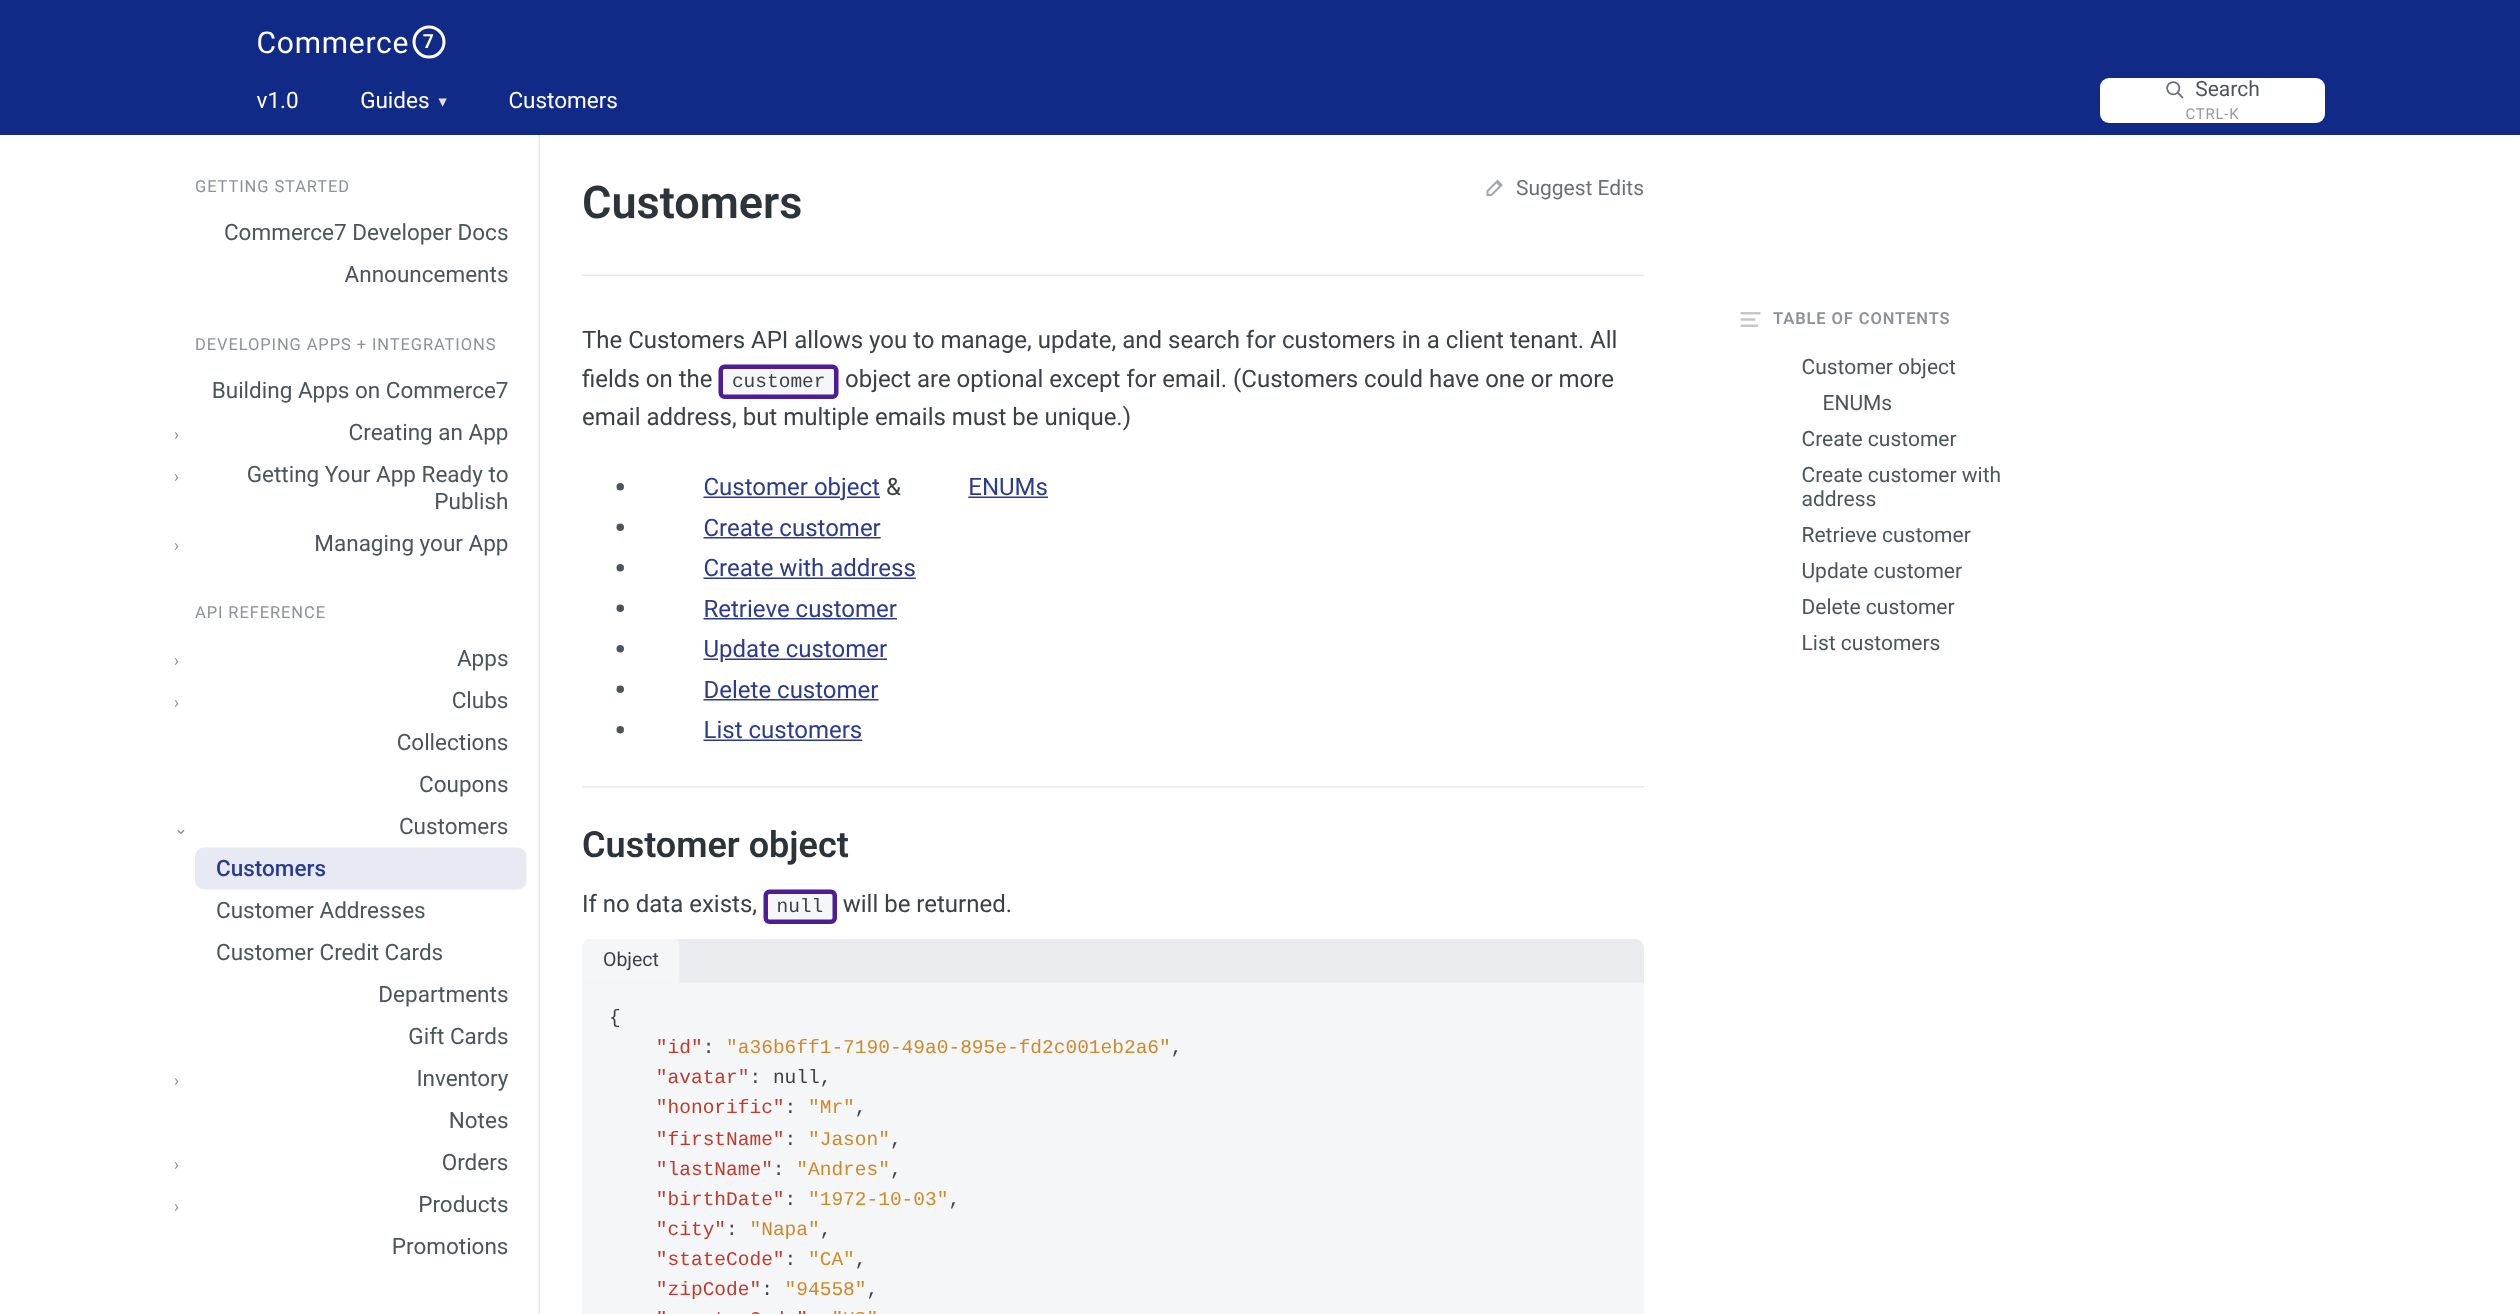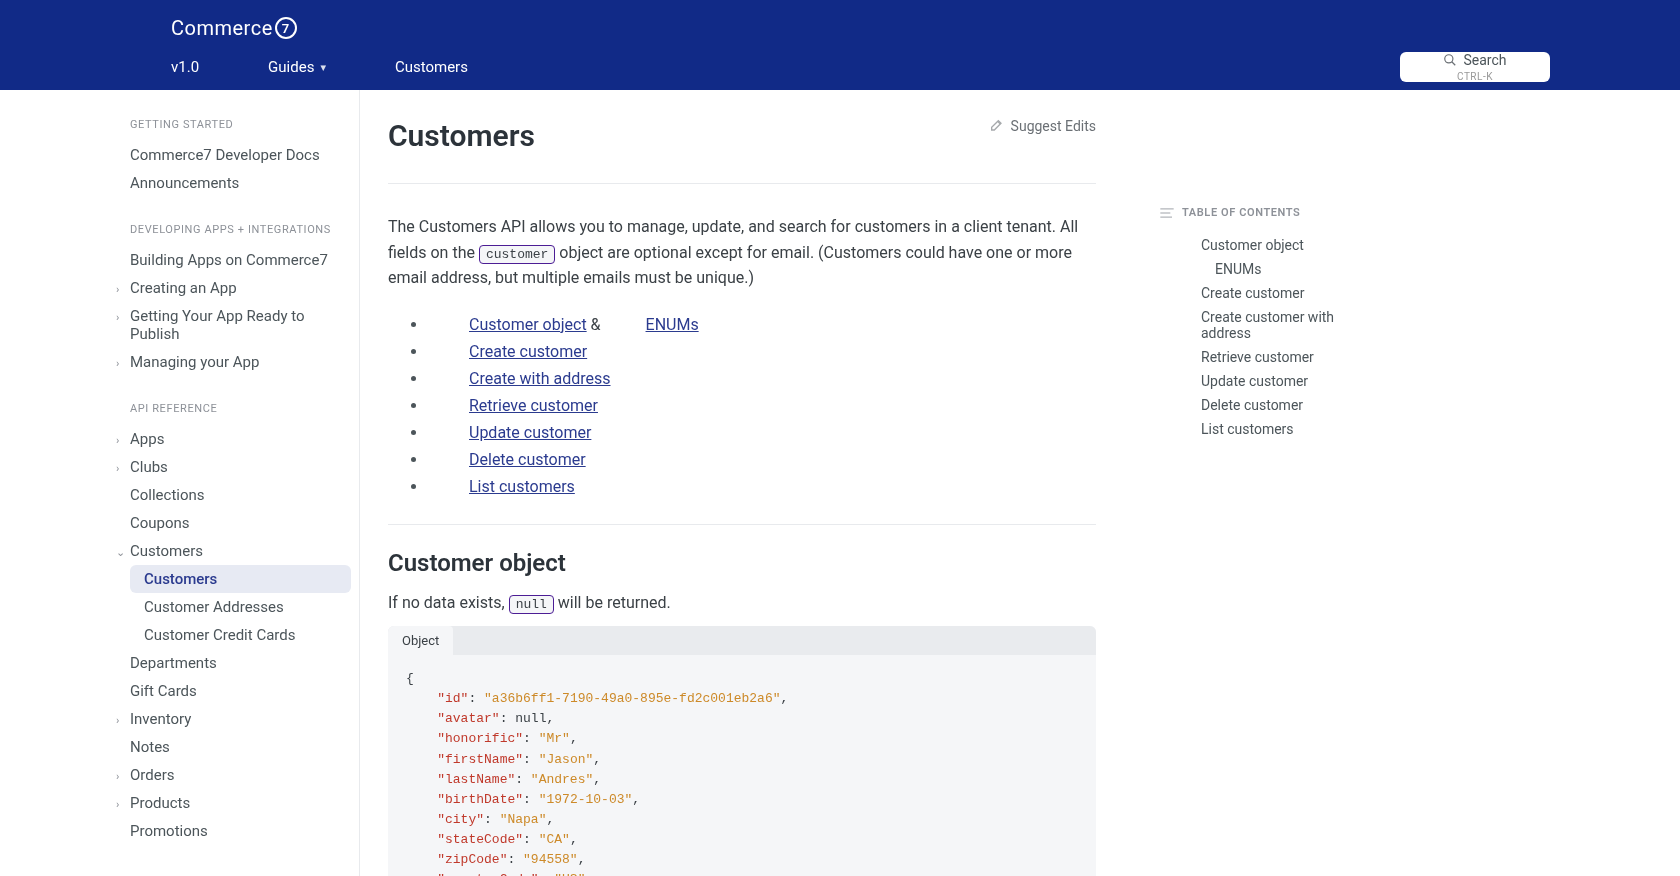--- a/index.html
+++ b/index.html
@@ -4,46 +4,46 @@
 <style>
   * { margin: 0; padding: 0; box-sizing: border-box; }
   body { font-family: -apple-system, BlinkMacSystemFont, "Segoe UI", Roboto, Helvetica, Arial, sans-serif; font-size: 15px; color: #4c555a; background: #fff; }
   a { text-decoration: none; color: inherit; margin-left: 41px; }
 
   .header { background: #112a87; color: #fff; }
   .header-top { display: flex; align-items: center; padding: 12px 130px 0 130px; height: 44px; }
   .logo { display: flex; align-items: center; font-size: 20px; font-weight: 400; letter-spacing: 0.5px; }
   .logo-seven { display:inline-flex; align-items:center; justify-content:center; border:2px solid #fff; border-radius:50%; width:22px; height:22px; font-size:13px; margin-left:2px; font-weight:600; }
   .header-bar { display:flex; align-items:center; justify-content:space-between; padding: 0 130px; height: 46px; }
-  .nav { display:flex; align-items:flex-end; gap: 28px; font-size:15px; }
+  .nav { display:flex; align-items:flex-end; font-size:15px; }
   .nav-item { display:flex; align-items:center; gap:6px; cursor:pointer; }
   .chevron { font-size:11px; opacity:0.85; }
   .search-box { display:flex; align-items:center; background:#fff; border-radius:6px; width: 150px; height:30px; padding: 0 8px; color:#4c555a; font-size:14px; justify-content:space-between;flex-direction:column; }
   .search-left { display:flex; align-items:center; gap:6px; }
   .search-icon { width:14px; height:14px; }
   .kbd { font-size:10px; color:#999; letter-spacing:0.5px; }
 
   .layout { display:flex; }
   .sidebar { width: 360px; border-right:1px solid #e8eaed; padding: 28px 0 40px 0; flex-shrink:0; min-height: calc(100vh - 90px); }
   .side-section-title { font-size:11px; font-weight:400; letter-spacing:0.6px; color:#8d9198; padding: 0 20px 0 130px; margin-bottom:10px; }
   .side-items { margin-bottom:26px; }
-  .side-item { padding: 5px 20px 5px 130px; font-size:15px; color:#4c555a; cursor:pointer; position:relative; }
+  .side-item { padding: 5px 20px 5px 130px; font-size:15px; color:#4c555a; cursor:pointer; position:relative;text-align:right; }
   .side-item .exp-icon { position:absolute; left: 116px; top: 9px; font-size:11px; color:#8d9198; }
   .sub-item { padding: 5px 20px 5px 144px; font-size:15px; color:#4c555a; cursor:pointer; }
   .sub-item.active { background:#e7eaf3; color:#2b3b8f; font-weight:500; border-radius:6px; margin: 0 8px 0 130px; padding-left:14px; }
 
   .main { flex:1; display:flex; padding: 28px 0 40px 0; }
   .content { flex:1; max-width: 760px; padding: 0 24px 0 28px; }
   .page-head { display:flex; justify-content:space-between; align-items:flex-start; border-bottom:1px solid #e8eaed; padding-bottom:30px; margin-bottom:30px; }
   .page-title { font-size:30px; font-weight:600; color:#2c333a; }
   .suggest { display:flex; align-items:center; gap:6px; color:#6b7075; font-size:14px; cursor:pointer; }
   .suggest-icon { width:16px; height:16px; opacity:0.6; }
 
   .intro { font-size:16px; line-height:1.6; color:#3b4146; margin-bottom:20px; }
-  code.inline { background:#f5f6f8; border:1px solid #4c1d95; border-radius:4px; padding: 1px 6px; font-family: "SFMono-Regular", Consolas, "Liberation Mono", Menlo, monospace; font-size: 13px; color:#3b4146; }
+  code.inline { background:#f5f6f8; border:3px solid #4c1d95; border-radius:4px; padding: 1px 6px; font-family: "SFMono-Regular", Consolas, "Liberation Mono", Menlo, monospace; font-size: 13px; color:#3b4146; }
   ul.toclist { list-style: disc; padding-left: 40px; margin-bottom:24px; }
   ul.toclist li { padding: 4px 0; font-size:16px; }
   ul.toclist a { color:#2b3b8f; text-decoration: underline; }
   .amp { color:#3b4146; }
 
   hr.sep { border:none; border-top:1px solid #e8eaed; margin: 6px 0 24px 0; }
 
   h2.section { font-size:24px; font-weight:600; color:#2c333a; margin-bottom:16px; }
   .note { font-size:16px; margin-bottom:14px; color:#3b4146; }
 

